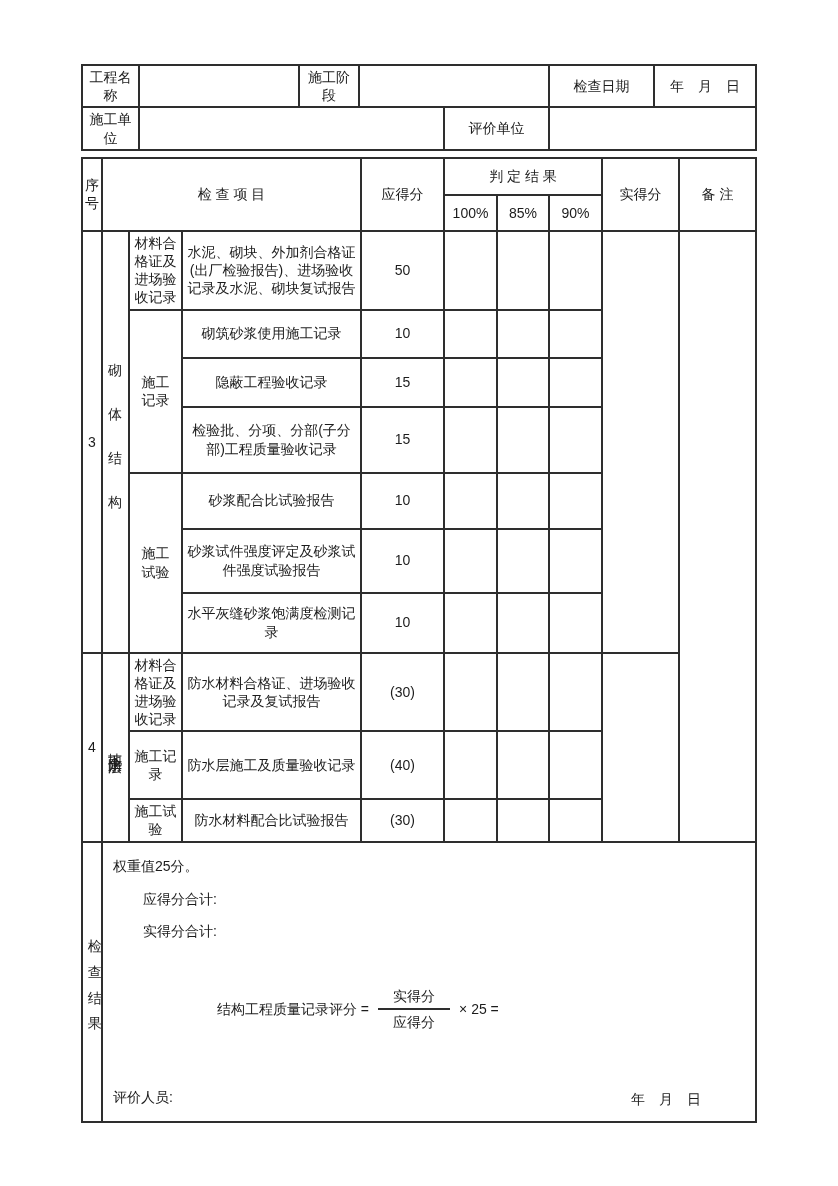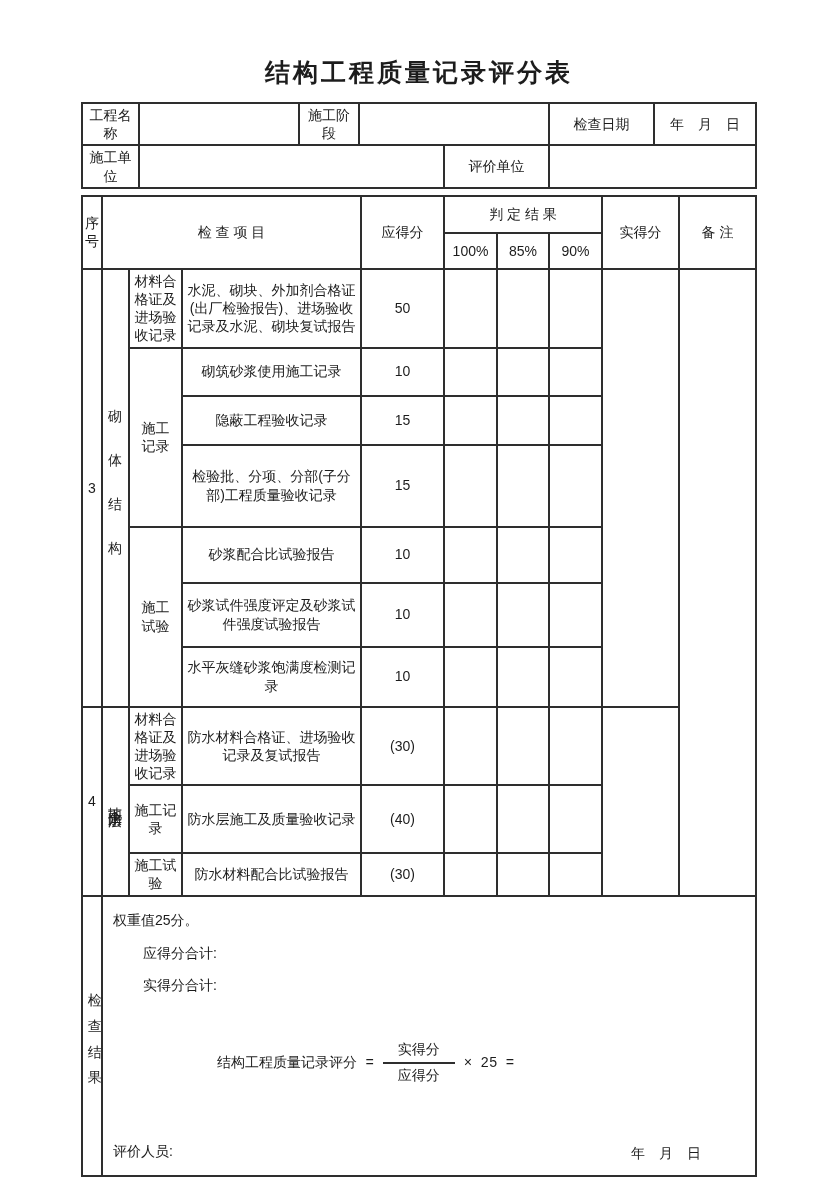--- a/index.html
+++ b/index.html
@@ -61,38 +61,36 @@
   .due-total     { left: 40px;  top: 47px; }
   .actual-total  { left: 40px;  top: 79px; }
   .formula {
     position: absolute;
     left: 114px;
     top: 144px;
     display: flex;
     align-items: center;
     gap: 9px;
     white-space: nowrap;
-    font-family: Liberation Mono, monospace;
   }
   .frac {
     display: inline-flex;
     flex-direction: column;
     align-items: center;
   }
   .frac .num { padding: 0 15px 3px 15px; border-bottom: 2px solid #2e2e2e; }
   .frac .den { padding: 3px 15px 0 15px; }
   .evaluator-line { left: 10px;  top: 245px; }
   .date-line      { left: 528px; top: 247px; }
 </style>
 </head>
 <body>
 
 <div class="page">
 
-  <h1 class="title">结构工程质量记录评分表</h1>
 
   <table class="info-table">
     <colgroup>
       <col style="width:57px">
         <col style="width:160px">
         <col style="width:60px">
       <col style="width:85px">
         <col style="width:105px">
         <col style="width:105px">
         <col style="width:102px">
@@ -168,21 +166,21 @@
       <td></td>
       <td></td>
     </tr>
     <tr style="height:49px">
       <td>隐蔽工程验收记录</td>
       <td>15</td>
       <td></td>
       <td></td>
       <td></td>
     </tr>
-    <tr style="height:82px">
+    <tr style="height:66px">
       <td>检验批、分项、分部(子分部)工程质量验收记录</td>
       <td>15</td>
       <td></td>
       <td></td>
       <td></td>
     </tr>
     <tr style="height:56px">
       <td rowspan="3" class="pre">施工
 试验</td>
       <td>砂浆配合比试验报告</td>

